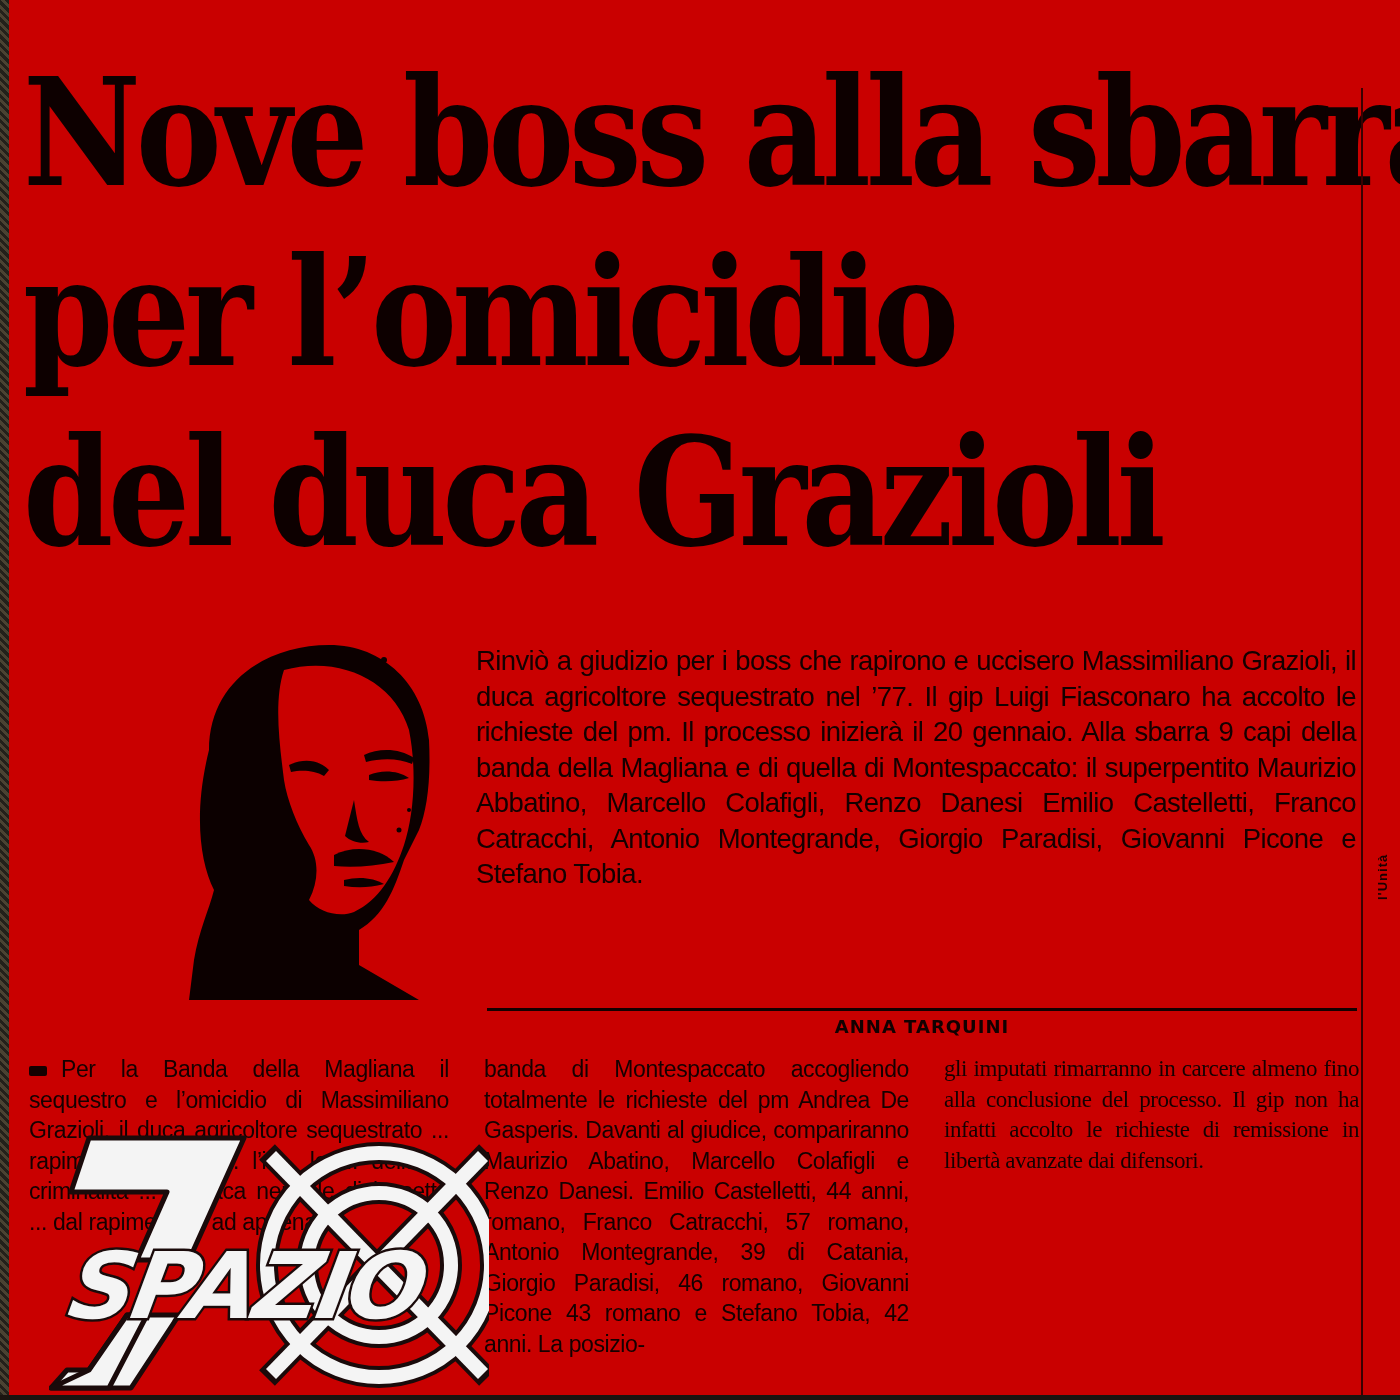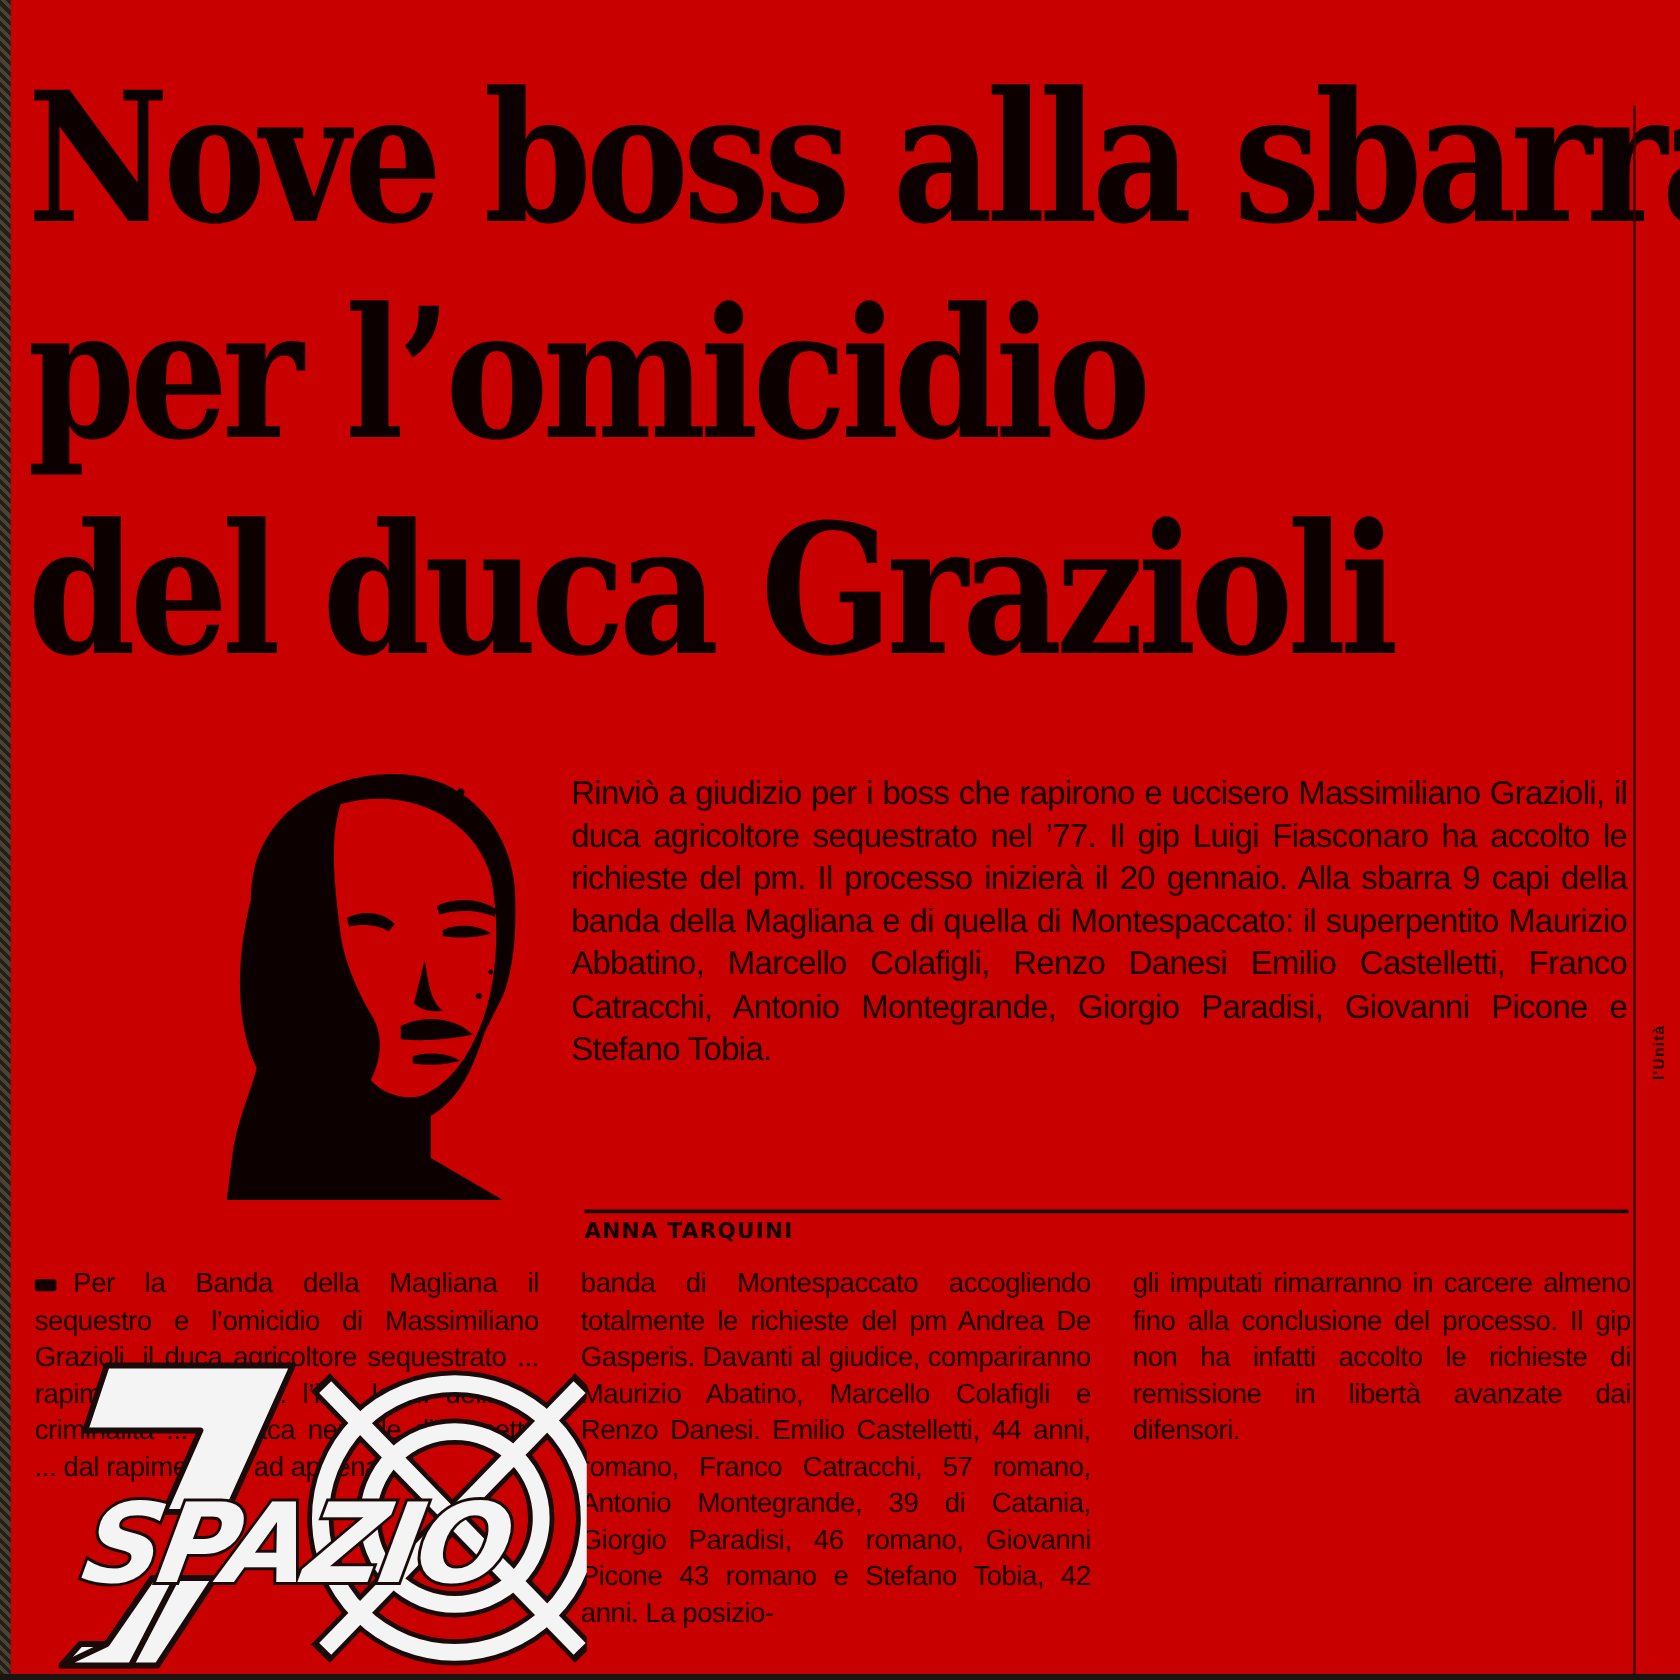--- a/index.html
+++ b/index.html
@@ -42,32 +42,32 @@
     }
     .summary {
       position: absolute; left: 467px; top: 624px; width: 880px;
       font-size: 27.5px; line-height: 35.5px; color: #140000;
       text-align: justify; letter-spacing: -0.6px; margin-top: 19px;
     }
     .rule {
       position: absolute; left: 478px; top: 1008px; width: 870px; height: 3px; background: #150000;
     }
     .byline {
-      position: absolute; left: 478px; top: 1016px; width: 870px; 
+      position: absolute; left: 478px; top: 1016px; width: 870px; text-align: center;
       font-family: "DejaVu Sans", sans-serif; font-weight: bold; font-size: 18px;
       color: #120000; letter-spacing: 1px;
     }
     .column {
       position: absolute; top: 1054px; width: 430px;
       font-size: 23px; line-height: 30.5px; color: #150000;
       text-align: justify; letter-spacing: -0.4px;
     }
     .col1 { left: 20px; width: 420px; }
     .col2 { left: 475px; width: 425px; }
-    .col3 { left: 935px; width: 415px; }
+    .col3 { left: 935px; width: 415px; font-family: Liberation Serif, serif; }
     .column p { margin: 0; }
     .column .indent { text-indent: 32px; }
     .bullet-square {
       display: inline-block; width: 18px; height: 10px; background: #150000;
       vertical-align: middle; margin-right: 14px; border-radius: 2px;
     }
     .logo {
       position: absolute; left: 40px; top: 1130px; width: 440px; height: 270px;
     }
   </style>

